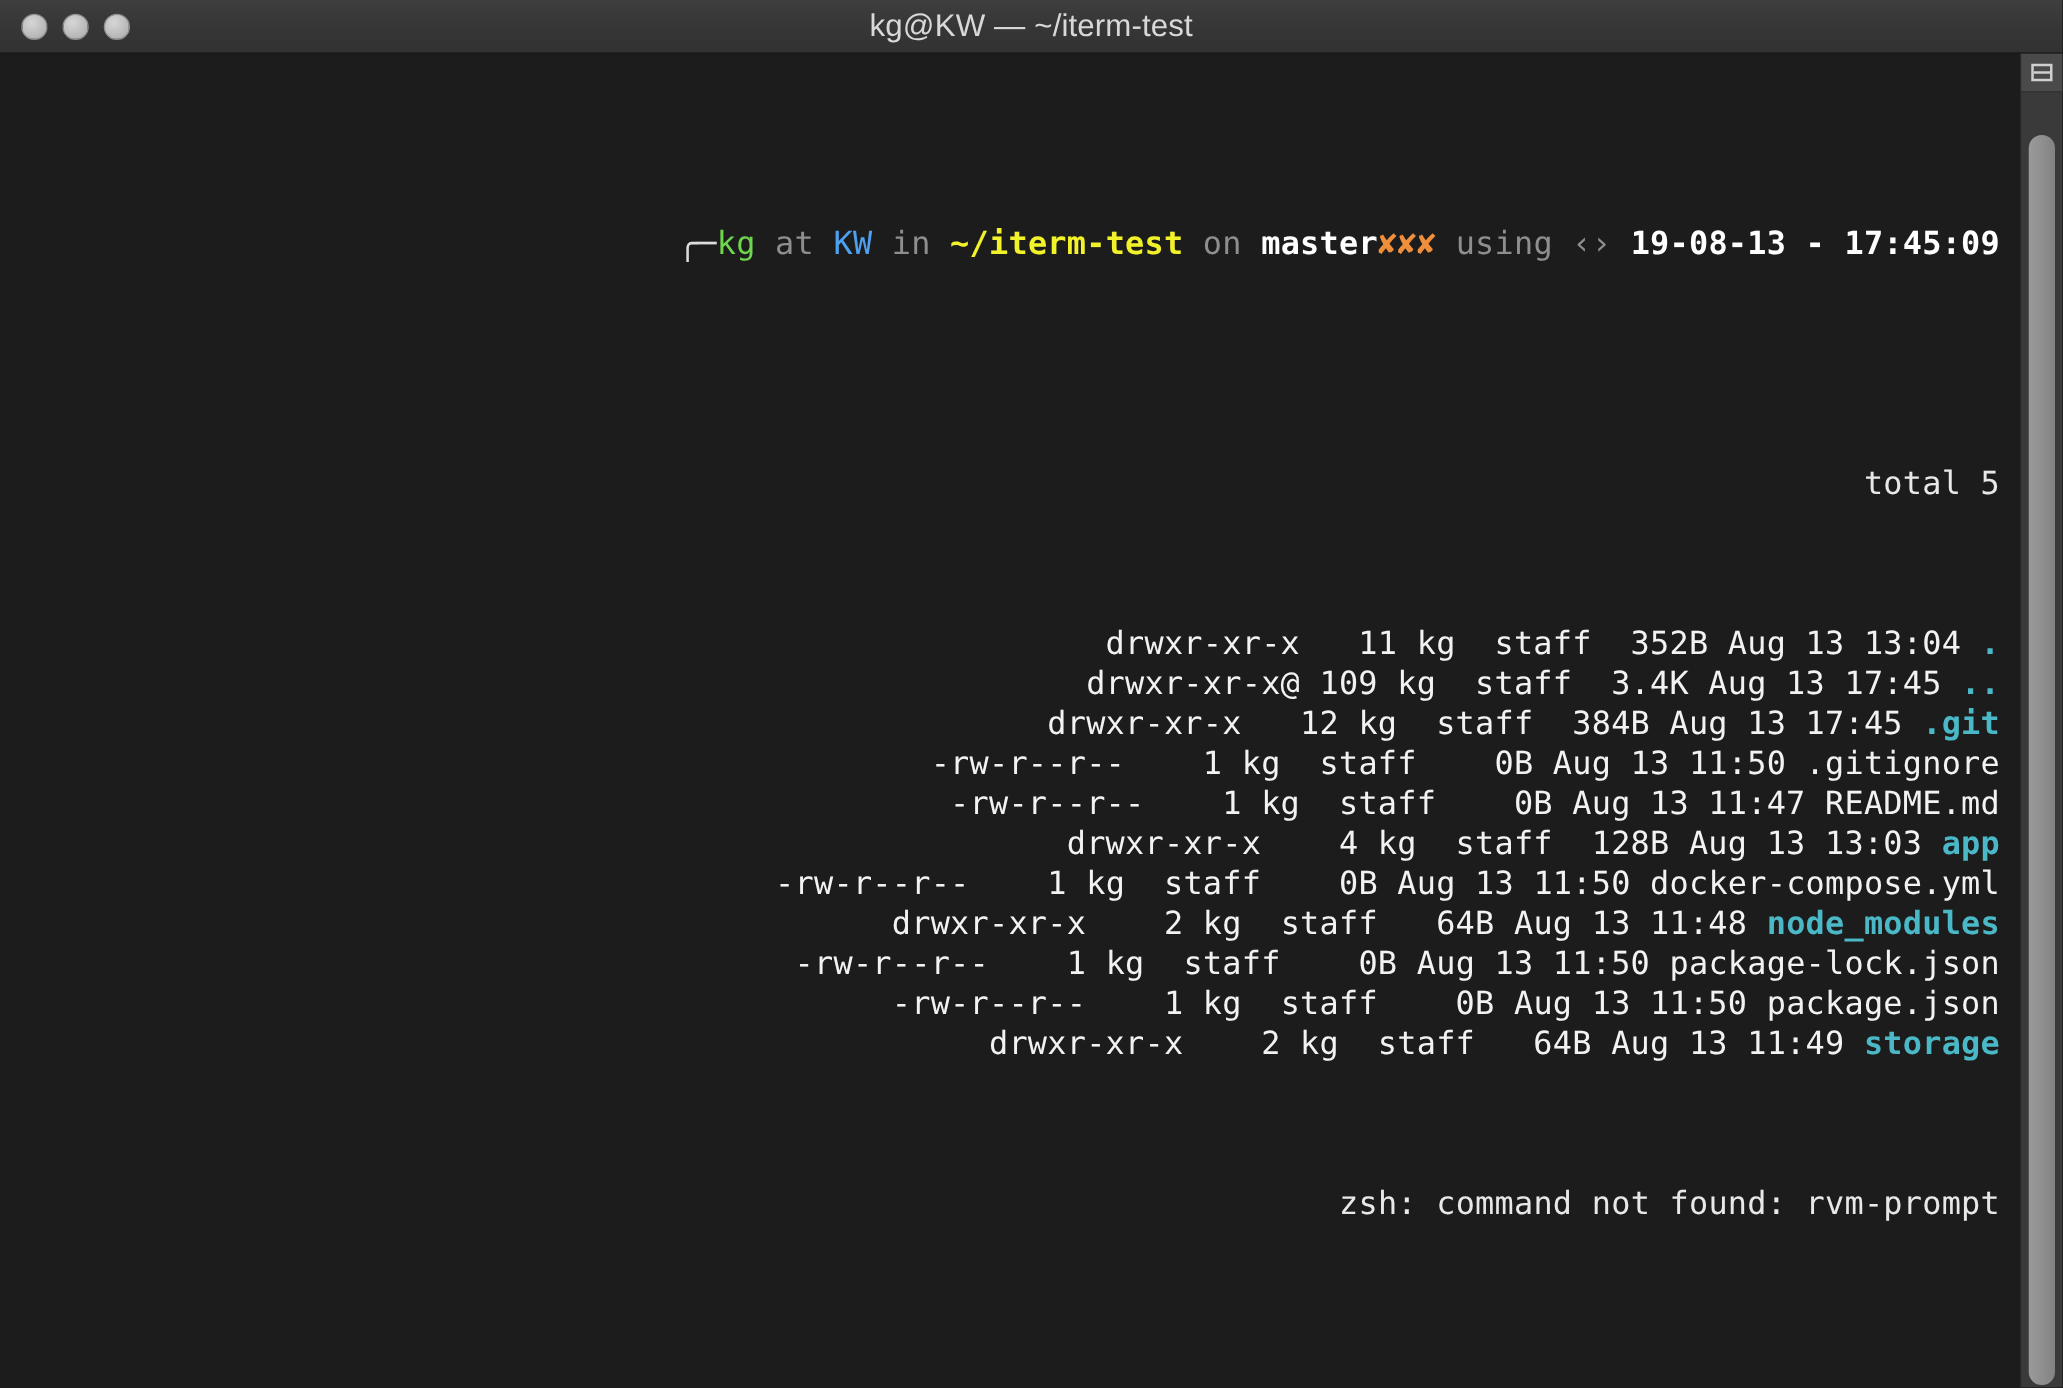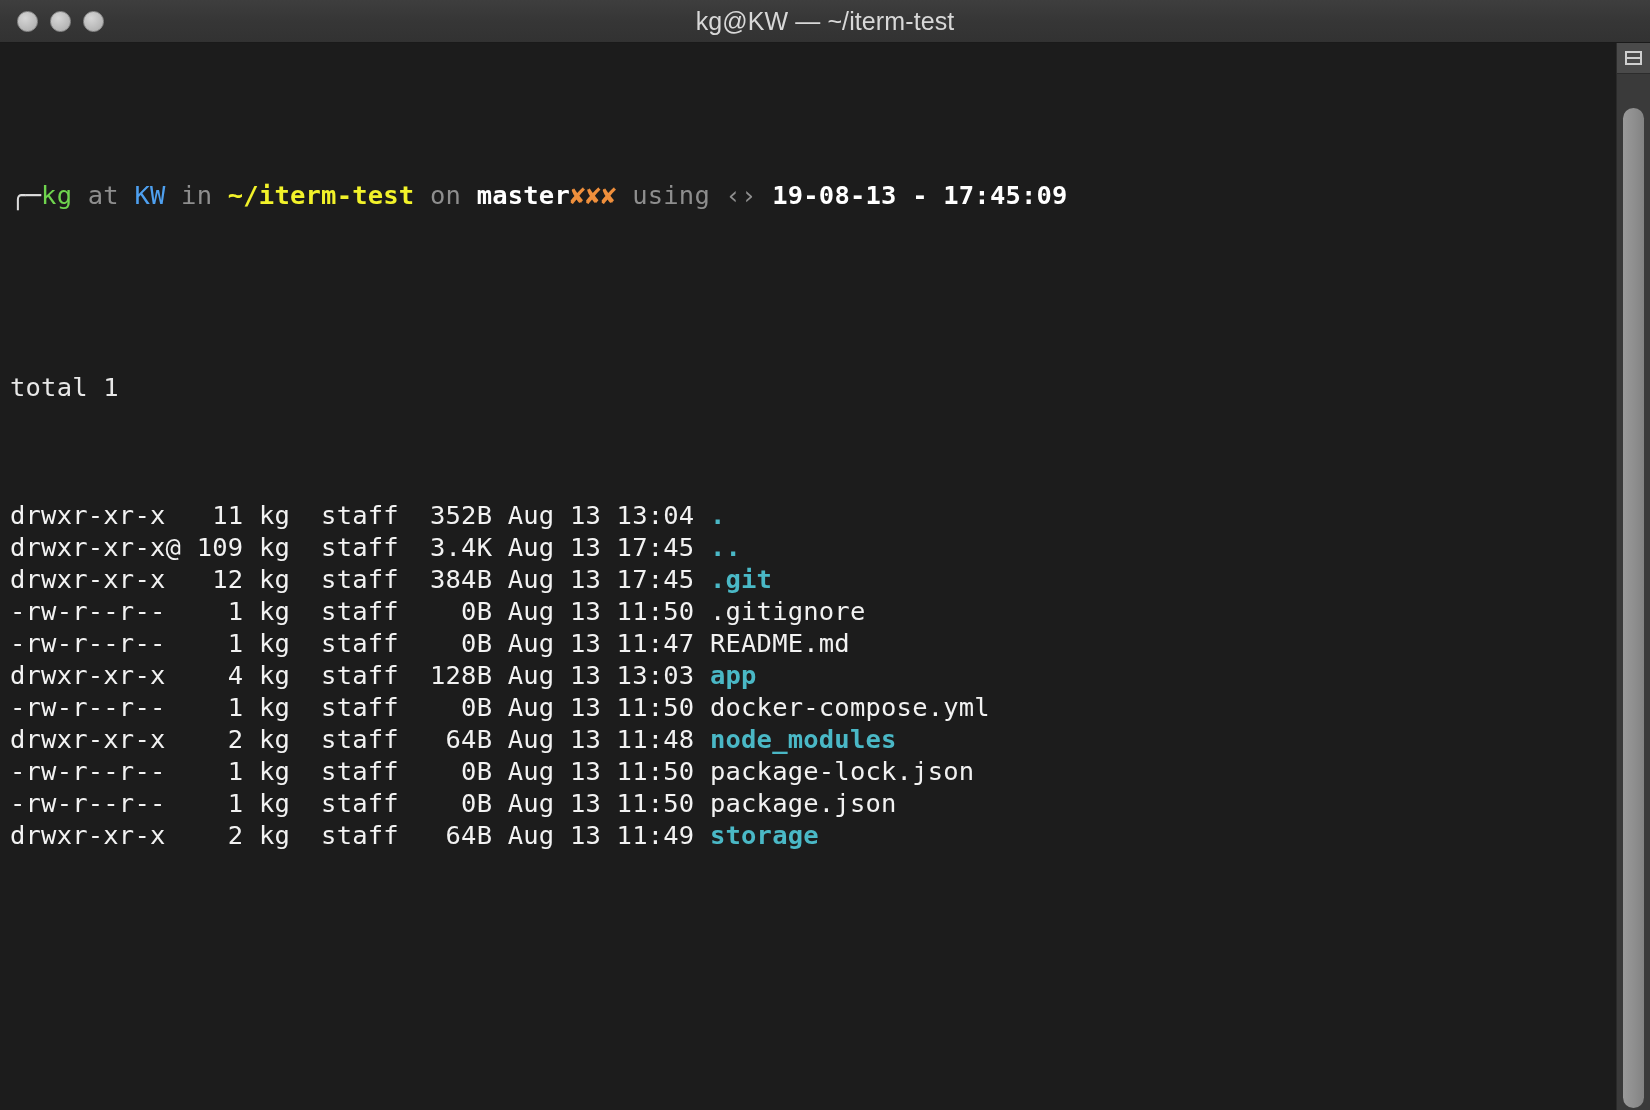--- a/index.html
+++ b/index.html
@@ -73,20 +73,21 @@
     bottom: 0;
     padding: 8px 0 0 10px;
     box-sizing: border-box;
     overflow: hidden;
     font-family: "DejaVu Sans Mono", monospace;
     font-size: 25.5px;
     line-height: 32px;
     color: #e8e8e8;
     white-space: pre;
     letter-spacing: 0.2px;
+    text-align: right;
   }
   .line { height: 32px; white-space: pre; }
 
   
   .c-green   { color: #6fd44e; }
   .c-dimgray { color: #8e8e8e; }
   .c-blue    { color: #4ea0f0; }
   .c-yellow  { color: #f2f22a; font-weight: bold; }
   .c-white   { color: #f2f2f2; }
   .c-wbold   { color: #ffffff; font-weight: bold; }
@@ -167,24 +168,25 @@
   </div>
 
   <div class="term-wrap">
     <div class="term">
 
       
       <div class="line"><span class="c-frame">╭─</span><span class="c-green">kg</span><span class="c-dimgray"> at </span><span class="c-blue">KW</span><span class="c-dimgray"> in </span><span class="c-yellow">~/iterm-test</span><span class="c-dimgray"> on </span><span class="c-wbold">master</span><span class="c-orange">✘✘✘</span><span class="c-dimgray"> using </span><span class="c-dimgray">‹›</span><span class="c-white"> </span><span class="c-wbold">19-08-13 - 17:45:09</span></div>
 
 
       
-      <div class="line">total 1</div>
+      <div class="line">total 5</div>
 
       <div id="ls-listing"><div class="line"><span class="c-white">drwxr-xr-x </span> <span class="c-white"> 11</span> <span class="c-white">kg</span>  <span class="c-white">staff</span> <span class="c-white"> 352B</span> <span class="c-white">Aug 13 13:04</span> <span class="c-cyan">.</span></div><div class="line"><span class="c-white">drwxr-xr-x@</span> <span class="c-white">109</span> <span class="c-white">kg</span>  <span class="c-white">staff</span> <span class="c-white"> 3.4K</span> <span class="c-white">Aug 13 17:45</span> <span class="c-cyan">..</span></div><div class="line"><span class="c-white">drwxr-xr-x </span> <span class="c-white"> 12</span> <span class="c-white">kg</span>  <span class="c-white">staff</span> <span class="c-white"> 384B</span> <span class="c-white">Aug 13 17:45</span> <span class="c-cyan">.git</span></div><div class="line"><span class="c-white">-rw-r--r-- </span> <span class="c-white">  1</span> <span class="c-white">kg</span>  <span class="c-white">staff</span> <span class="c-white">   0B</span> <span class="c-white">Aug 13 11:50</span> <span class="c-white">.gitignore</span></div><div class="line"><span class="c-white">-rw-r--r-- </span> <span class="c-white">  1</span> <span class="c-white">kg</span>  <span class="c-white">staff</span> <span class="c-white">   0B</span> <span class="c-white">Aug 13 11:47</span> <span class="c-white">README.md</span></div><div class="line"><span class="c-white">drwxr-xr-x </span> <span class="c-white">  4</span> <span class="c-white">kg</span>  <span class="c-white">staff</span> <span class="c-white"> 128B</span> <span class="c-white">Aug 13 13:03</span> <span class="c-cyan">app</span></div><div class="line"><span class="c-white">-rw-r--r-- </span> <span class="c-white">  1</span> <span class="c-white">kg</span>  <span class="c-white">staff</span> <span class="c-white">   0B</span> <span class="c-white">Aug 13 11:50</span> <span class="c-white">docker-compose.yml</span></div><div class="line"><span class="c-white">drwxr-xr-x </span> <span class="c-white">  2</span> <span class="c-white">kg</span>  <span class="c-white">staff</span> <span class="c-white">  64B</span> <span class="c-white">Aug 13 11:48</span> <span class="c-cyan">node_modules</span></div><div class="line"><span class="c-white">-rw-r--r-- </span> <span class="c-white">  1</span> <span class="c-white">kg</span>  <span class="c-white">staff</span> <span class="c-white">   0B</span> <span class="c-white">Aug 13 11:50</span> <span class="c-white">package-lock.json</span></div><div class="line"><span class="c-white">-rw-r--r-- </span> <span class="c-white">  1</span> <span class="c-white">kg</span>  <span class="c-white">staff</span> <span class="c-white">   0B</span> <span class="c-white">Aug 13 11:50</span> <span class="c-white">package.json</span></div><div class="line"><span class="c-white">drwxr-xr-x </span> <span class="c-white">  2</span> <span class="c-white">kg</span>  <span class="c-white">staff</span> <span class="c-white">  64B</span> <span class="c-white">Aug 13 11:49</span> <span class="c-cyan">storage</span></div></div>
 
+      <div class="line">zsh: command not found: rvm-prompt</div>
 
       
       
 
       
 
       
       
       
       

